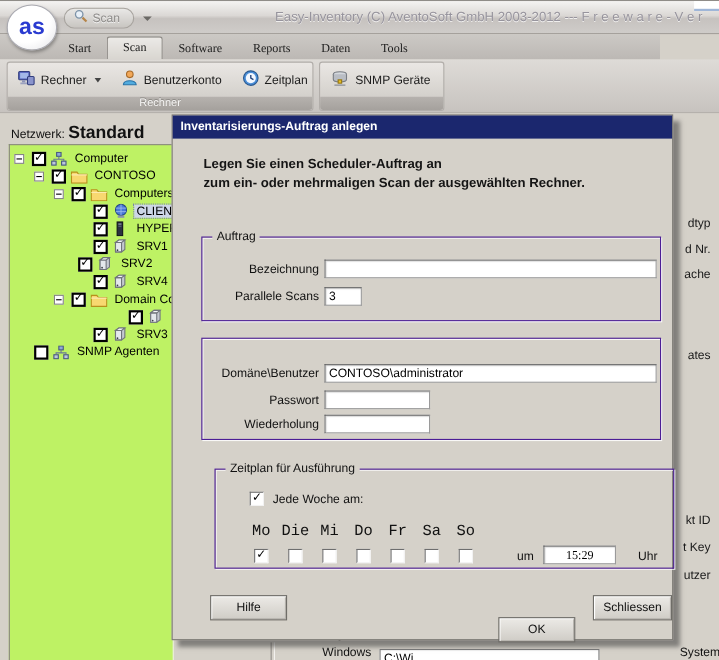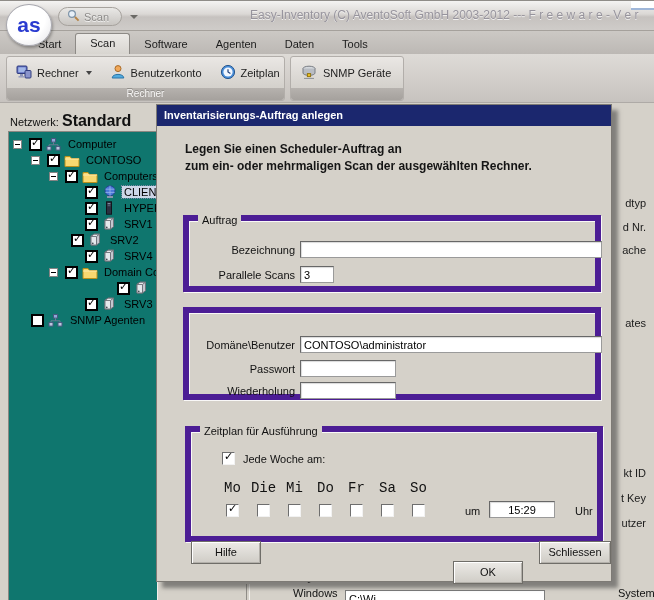--- a/index.html
+++ b/index.html
@@ -22,22 +22,22 @@
     background:linear-gradient(#e9e8e6, #c8c5c1); border:1px solid #a6a29d; border-radius:10px; }
   .qat-label { font-size:11px; color:#8e8c8a; text-shadow:0 1px 0 #f2f2f2; }
   .qat-caret { margin-left:8px; width:0; height:0; border-left:4px solid transparent;
     border-right:4px solid transparent; border-top:4px solid #6b6965; }
   .win-title { position:absolute; left:250px; top:7px; width:404px; font-size:12px;
     color:#97949d; text-shadow:0 1px 0 #f0efee; white-space:nowrap; overflow:hidden; }
   .corner-artifact { position:absolute; right:0; top:0; width:23px; height:9px;
     background:#ffffff; border-bottom:2px solid #9fb6d8; }
 
   
-  .tabs-row { position:absolute; left:0; top:30px; width:654px; height:23px;
-    background:linear-gradient(#ccc9c5,#bcb8b4); padding-left:24px; display:flex; align-items:flex-end; }
+  .tabs-row { position:absolute; left:0; top:30px; width:600px; height:23px;
+    background:linear-gradient(#ccc9c5,#bcb8b4); padding-left:48px; display:flex; align-items:flex-end;font-family:Liberation Serif, serif; }
   .tab { font-size:11px; color:#1c1c1c; padding:4px 14px 4px; cursor:default; }
   .tab.active { background:linear-gradient(#eceae7,#d8d5d0); border:1px solid #8d8a86; border-bottom:none;
     border-radius:3px 3px 0 0; padding:3px 14px 5px; }
 
   
   .ribbon { position:absolute; left:0; top:53px; width:654px; height:49px;
     background:linear-gradient(#dedbd7,#c7c3bf); border-bottom:1px solid #aeaaa6; }
   .rgroup { position:absolute; top:2px; height:45px; border:1px solid #b2aeaa; border-radius:3px;
     background:linear-gradient(#eae7e4,#d4d1cc 70%, #cac6c2); overflow:hidden; }
   .rgroup-buttons { height:31px; display:flex; align-items:center; }
@@ -47,21 +47,21 @@
     border-top:4px solid #444; margin-left:2px; }
   .rgroup-caption { height:12px; background:linear-gradient(#b6b2ae,#a5a19d); border-radius:0 0 3px 3px;
     text-align:center; font-size:10px; color:#f7f6f5; line-height:12px; text-shadow:0 -1px 0 #8a8783; }
 
   
   .main { position:absolute; left:0; top:102px; width:654px; height:498px; background:#d5d1c9; }
   .network-row { position:absolute; left:10px; top:9px; font-size:11px; color:#111; }
   .network-row b { font-size:16px; }
 
   .tree-panel { position:absolute; left:8px; top:28px; width:150px; height:470px;
-    background:#0f766e; border:1px solid #8a8781; border-right-color:#f1efec; }
+    background:#bef264; border:1px solid #8a8781; border-right-color:#f1efec; }
   .trow { display:flex; align-items:center; height:16px; white-space:nowrap; }
   .expander { width:9px; height:9px; border:1px solid #848484; background:#fff; position:relative;
     margin-right:7px; flex:none; }
   .expander::after { content:""; position:absolute; left:1px; right:1px; top:3px; height:1px; background:#000; }
   .tspacer { width:18px; flex:none; }
   .tcb { width:13px; height:13px; border:2px solid #000; background:#fff; margin-right:4px; flex:none;
     position:relative; font-family:"DejaVu Sans",sans-serif; }
   .tcb.checked::after { content:"✓"; position:absolute; left:0px; top:-4px; font-size:11px; font-weight:bold; color:#000; }
   .ticon { width:17px; height:14px; margin-right:3px; flex:none; display:flex; align-items:center; }
   .tlabel { font-size:11px; color:#000; padding:0 2px; }
@@ -80,42 +80,42 @@
   .sys-right { position:absolute; left:618px; top:484px; font-size:11px; color:#111; }
 
   
   .dialog { position:absolute; left:156px; top:103px; width:456px; height:478px; z-index:50;
     background:#d5d1c9; border:1px solid #7d7a75; box-shadow:6px 6px 4px rgba(60,60,60,.55); }
   .dlg-title { height:21px; background:#1b276e; color:#fff; font-size:11px; font-weight:bold;
     line-height:21px; padding-left:7px; }
   .dlg-body { position:relative; height:456px; }
   .intro { position:absolute; left:28px; top:15px; font-size:12px; font-weight:bold; color:#151515; line-height:17px; }
 
-  .fs { position:absolute; border:6px solid #4c1d95; box-shadow:1px 1px 0 rgba(255,255,255,.85), inset 1px 1px 0 rgba(255,255,255,.85); }
+  .fs { position:absolute; border:1px solid #4c1d95; box-shadow:1px 1px 0 rgba(255,255,255,.85), inset 1px 1px 0 rgba(255,255,255,.85); }
   .fs-legend { position:absolute; top:-7px; left:9px; background:#d5d1c9; padding:0 4px; font-size:11px; color:#111; }
   .flabel { position:absolute; font-size:11px; color:#111; width:100px; text-align:right; left:6px; }
   .inp { position:absolute; background:#fff; border:1px solid #9a9a9a; border-top-color:#676767; border-left-color:#676767;
     height:17px; font-size:11px; padding:1px 3px; font-family:"Liberation Sans",sans-serif; box-shadow:inset 1px 1px 1px rgba(0,0,0,.15); }
 
   .fs-auftrag { left:26px; top:89px; width:418px; height:77px; }
   .fs-benutzer { left:26px; top:181px; width:418px; height:93px; }
-  .fs-zeitplan { left:28px; top:300px; width:418px; height:116px; }
+  .fs-zeitplan { left:38px; top:300px; width:418px; height:91px; }
 
   .dcb { width:13px; height:13px; background:#fff; border:1px solid #6e6e6e;
     border-bottom-color:#f2f2f2; border-right-color:#f2f2f2; position:relative;
     font-family:"DejaVu Sans",sans-serif; }
   .dcb.checked::after { content:"✓"; position:absolute; left:1px; top:-3px; font-size:11px; font-weight:bold; color:#000; }
 
   .weekly-cb { position:absolute; left:31px; top:20px; }
   .weekly-label { position:absolute; left:52px; top:21px; font-size:11px; color:#111; }
   .days { position:absolute; left:26px; top:48px; display:flex; }
   .day-col { width:31px; display:flex; flex-direction:column; align-items:center; gap:8px; }
   .day-name { font-size:14px; color:#111;font-family:Liberation Mono, monospace; }
   .um-label { position:absolute; left:274px; top:73px; font-size:11px; color:#111; }
-  .time-inp { left:298px; top:69px; width:66px; text-align:center; }
+  .time-inp { left:298px; top:69px; width:66px; text-align:center;font-family:Liberation Serif, serif; }
   .uhr-label { position:absolute; left:384px; top:73px; font-size:11px; color:#111; }
 
   .btn { position:absolute; top:415px; height:23px; background:linear-gradient(#eceae6,#cfccc6);
     border:1px solid #6f6d68; box-shadow:inset 1px 1px 0 #ffffff, inset -1px -1px 0 #b3b0aa;
     font-size:11px; color:#111; text-align:center; line-height:21px; font-family:"Liberation Sans",sans-serif; }
   .btn-hilfe { left:34px; width:70px; }
   .btn-ok { left:296px; width:70px;margin-top:20px; }
   .btn-schliessen { left:382px; width:72px; }
 </style>
 </head>
@@ -138,21 +138,21 @@
     </div>
     <div class="win-title">Easy-Inventory (C) AventoSoft GmbH 2003-2012 --- F r e e w a r e - V e r</div>
     <div class="corner-artifact"></div>
   </div>
   <div class="logo">as</div>
 
   <div class="tabs-row">
     <span class="tab">Start</span>
     <span class="tab active">Scan</span>
     <span class="tab">Software</span>
-    <span class="tab">Agenten</span>
+    <span class="tab">Reports</span>
     <span class="tab">Daten</span>
     <span class="tab">Tools</span>
   </div>
 
   <div class="ribbon">
     <div class="rgroup" style="left:6px; width:279px;">
       <div class="rgroup-buttons">
         <span class="rbtn">
           <span>
             <svg width="16" height="16" viewBox="0 0 16 16">

